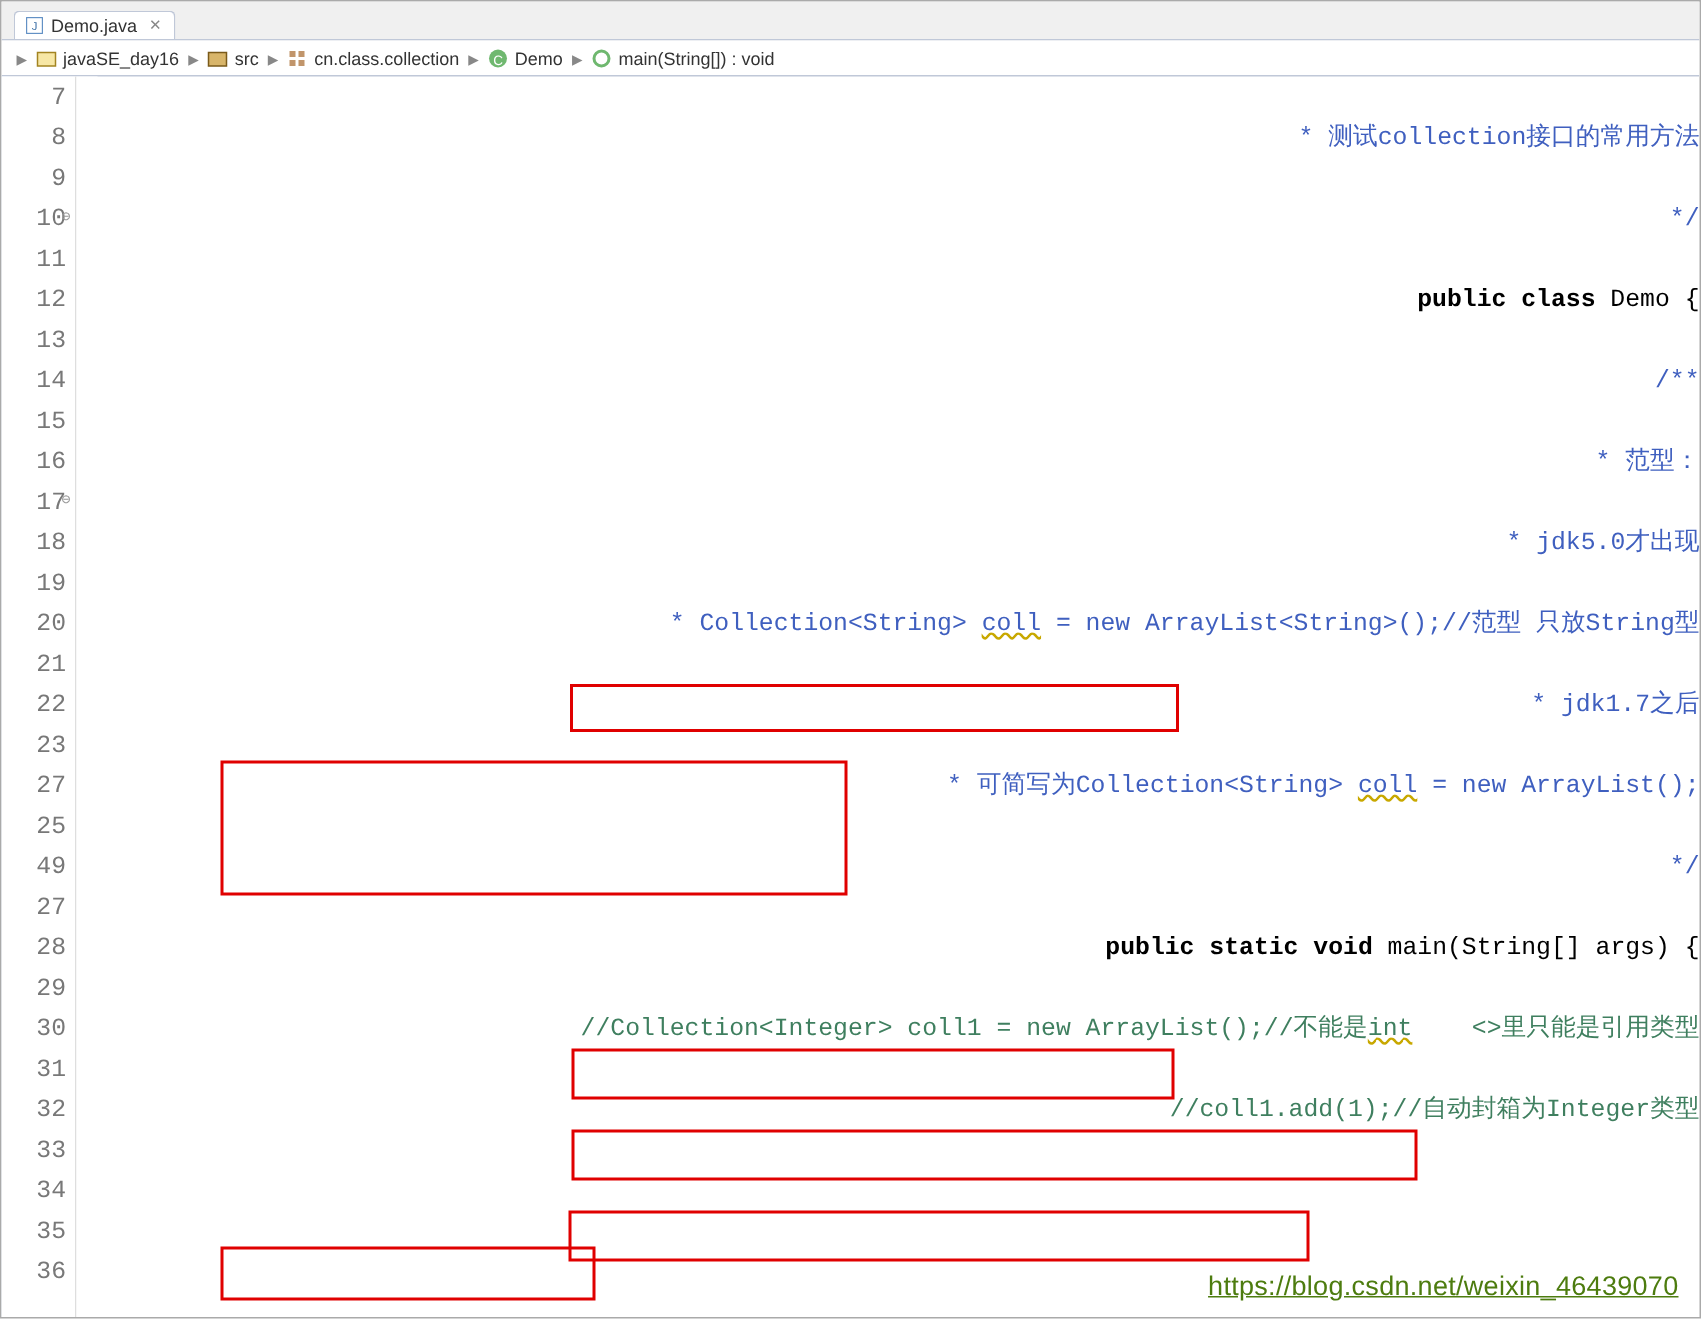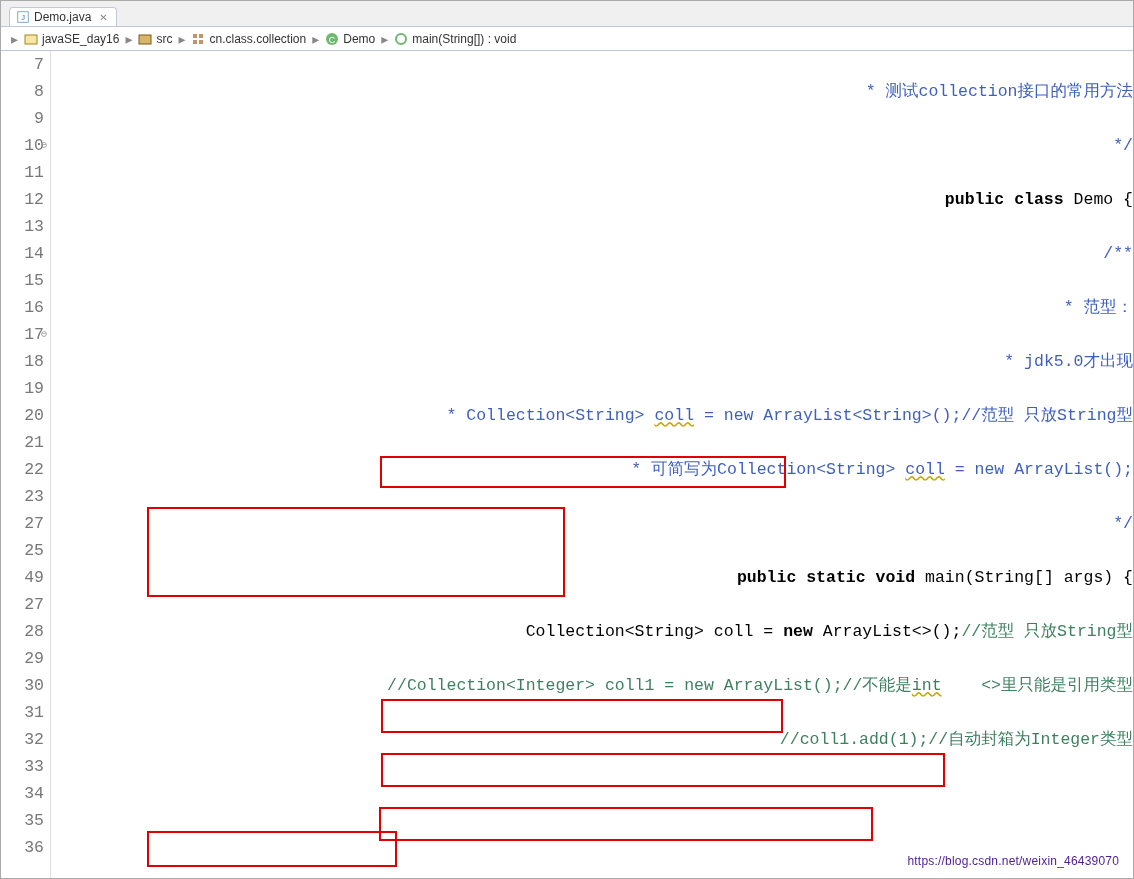--- a/index.html
+++ b/index.html
@@ -103,25 +103,26 @@
 .redbox {
   position: absolute;
   border: 2px solid #e00000;
   pointer-events: none;
   z-index: 5;
 }
 .watermark {
   position: absolute;
   right: 14px;
   bottom: 10px;
-  color: #4c1d95;
-  font-size: 12px;
+  color: #4d7c0f;
+  font-size: 18px;
   font-family: Arial, sans-serif;
   letter-spacing: 0.2px;
   z-index: 20;
+  text-decoration: underline;
 }
 .left-stripe {
   position: absolute;
   left: 0; top: 50px; bottom: 0;
   width: 5px;
   background: #d9e6f7;
 }
 </style>
 </head>
 <body>
@@ -218,24 +219,24 @@
   </div>
   <div class="marker-bar"></div>
   <div class="code">
 <div class="line"><span class="jd">      * 测试collection接口的常用方法</span></div>
 <div class="line"><span class="jd">      */</span></div>
 <div class="line"> <span class="k">public</span> <span class="k">class</span> <span>Demo {</span></div>
 <div class="line"><span class="jd">        /**</span></div>
 <div class="line"><span class="jd">          * 范型：</span></div>
 <div class="line"><span class="jd">          * jdk5.0才出现</span></div>
 <div class="line"><span class="jd">          * Collection&lt;String&gt; </span><span class="jd squig">coll</span><span class="jd"> = new ArrayList&lt;String&gt;();</span><span class="jd">//范型 只放String型</span></div>
+<div class="line"><span class="jd">          * jdk1.7之后</span></div>
 <div class="line"><span class="jd">          * 可简写为Collection&lt;String&gt; </span><span class="jd squig">coll</span><span class="jd"> = new ArrayList();</span></div>
 <div class="line"><span class="jd">          */</span></div>
 <div class="line">        <span class="k">public</span> <span class="k">static</span> <span class="k">void</span> <span>main(String[] args) {</span></div>
-<div class="line"><span>            Collection&lt;String&gt; coll = </span><span class="k">new</span><span> ArrayList&lt;&gt;();</span><span class="c">//范型 只放String型</span></div>
 <div class="line"><span>            </span><span class="c">//Collection&lt;Integer&gt; coll1 = new ArrayList();//不能是</span><span class="c squig">int</span><span class="c">    &lt;&gt;里只能是引用类型</span></div>
 <div class="line"><span class="c">            //coll1.add(1);//自动封箱为Integer类型</span></div>
 <div class="line"> </div>
 
 
 
 
 
 
 

